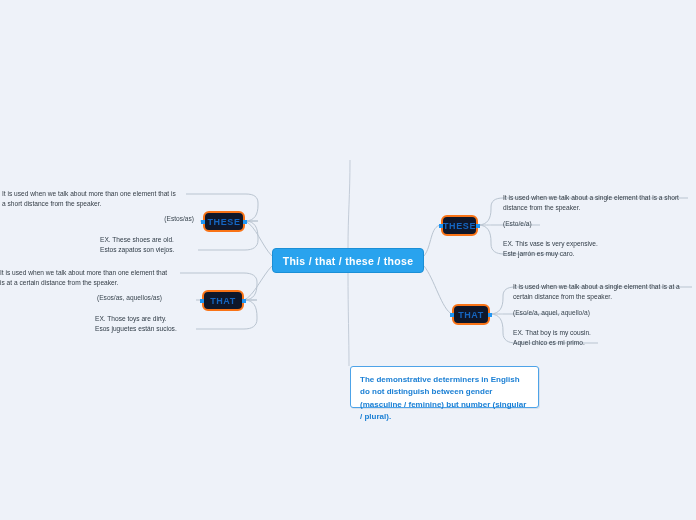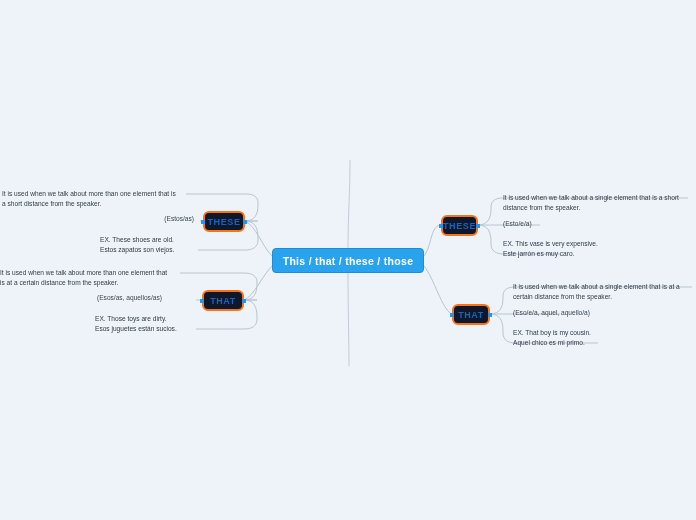--- a/index.html
+++ b/index.html
@@ -167,20 +167,21 @@
 
       <path d="M 490 314 C 500 314 503 307 503 298 L 503 296 C 503 290 507 287 515 287 L 692 287"></path>
       <path d="M 490 314 C 500 314 503 314 503 314 L 560 314"></path>
       <path d="M 490 314 C 500 314 503 321 503 331 L 503 333 C 503 340 508 343 516 343 L 598 343"></path>
     </g>
   </svg>
 
   <div class="center-node">This / that / these / those</div>
 
 
+  <div class="callout callout-bottom">The demonstrative determiners in English do not distinguish between gender (masculine / feminine) but number (singular / plural).</div>
 
   <div class="branch-node node-these">THESE</div>
   <div class="leaf leaf-note l-these-desc">It is used when we talk about more than one element that is a short distance from the speaker.</div>
   <div class="leaf leaf-paren l-these-par">(Estos/as)</div>
   <div class="leaf l-these-ex">EX. These shoes are old.
 Estos zapatos son viejos.</div>
 
   <div class="branch-node node-those">THAT</div>
   <div class="leaf leaf-note l-those-desc">It is used when we talk about more than one element that is at a certain distance from the speaker.</div>
   <div class="leaf leaf-paren l-those-par">(Esos/as, aquellos/as)</div>

